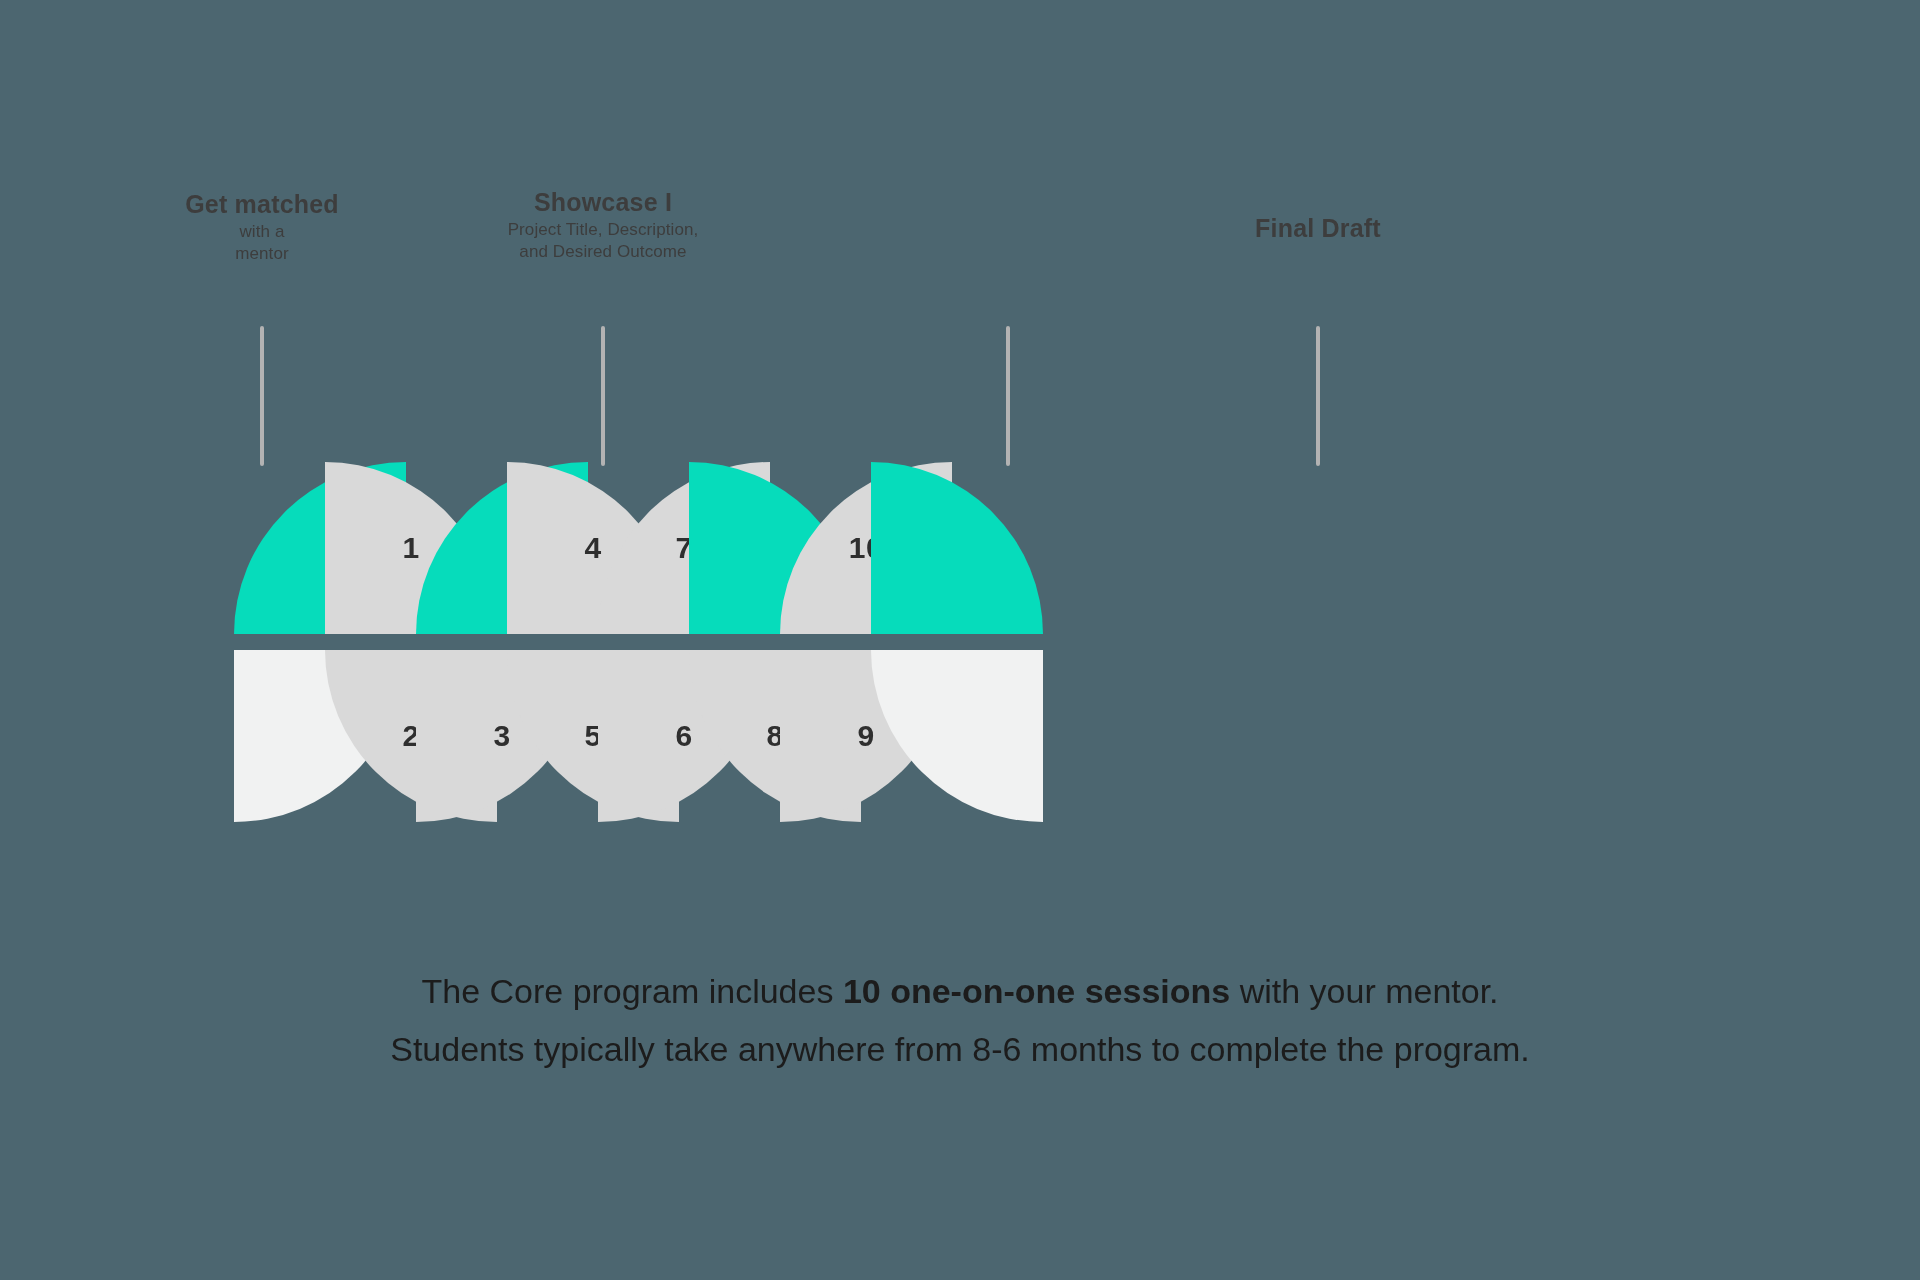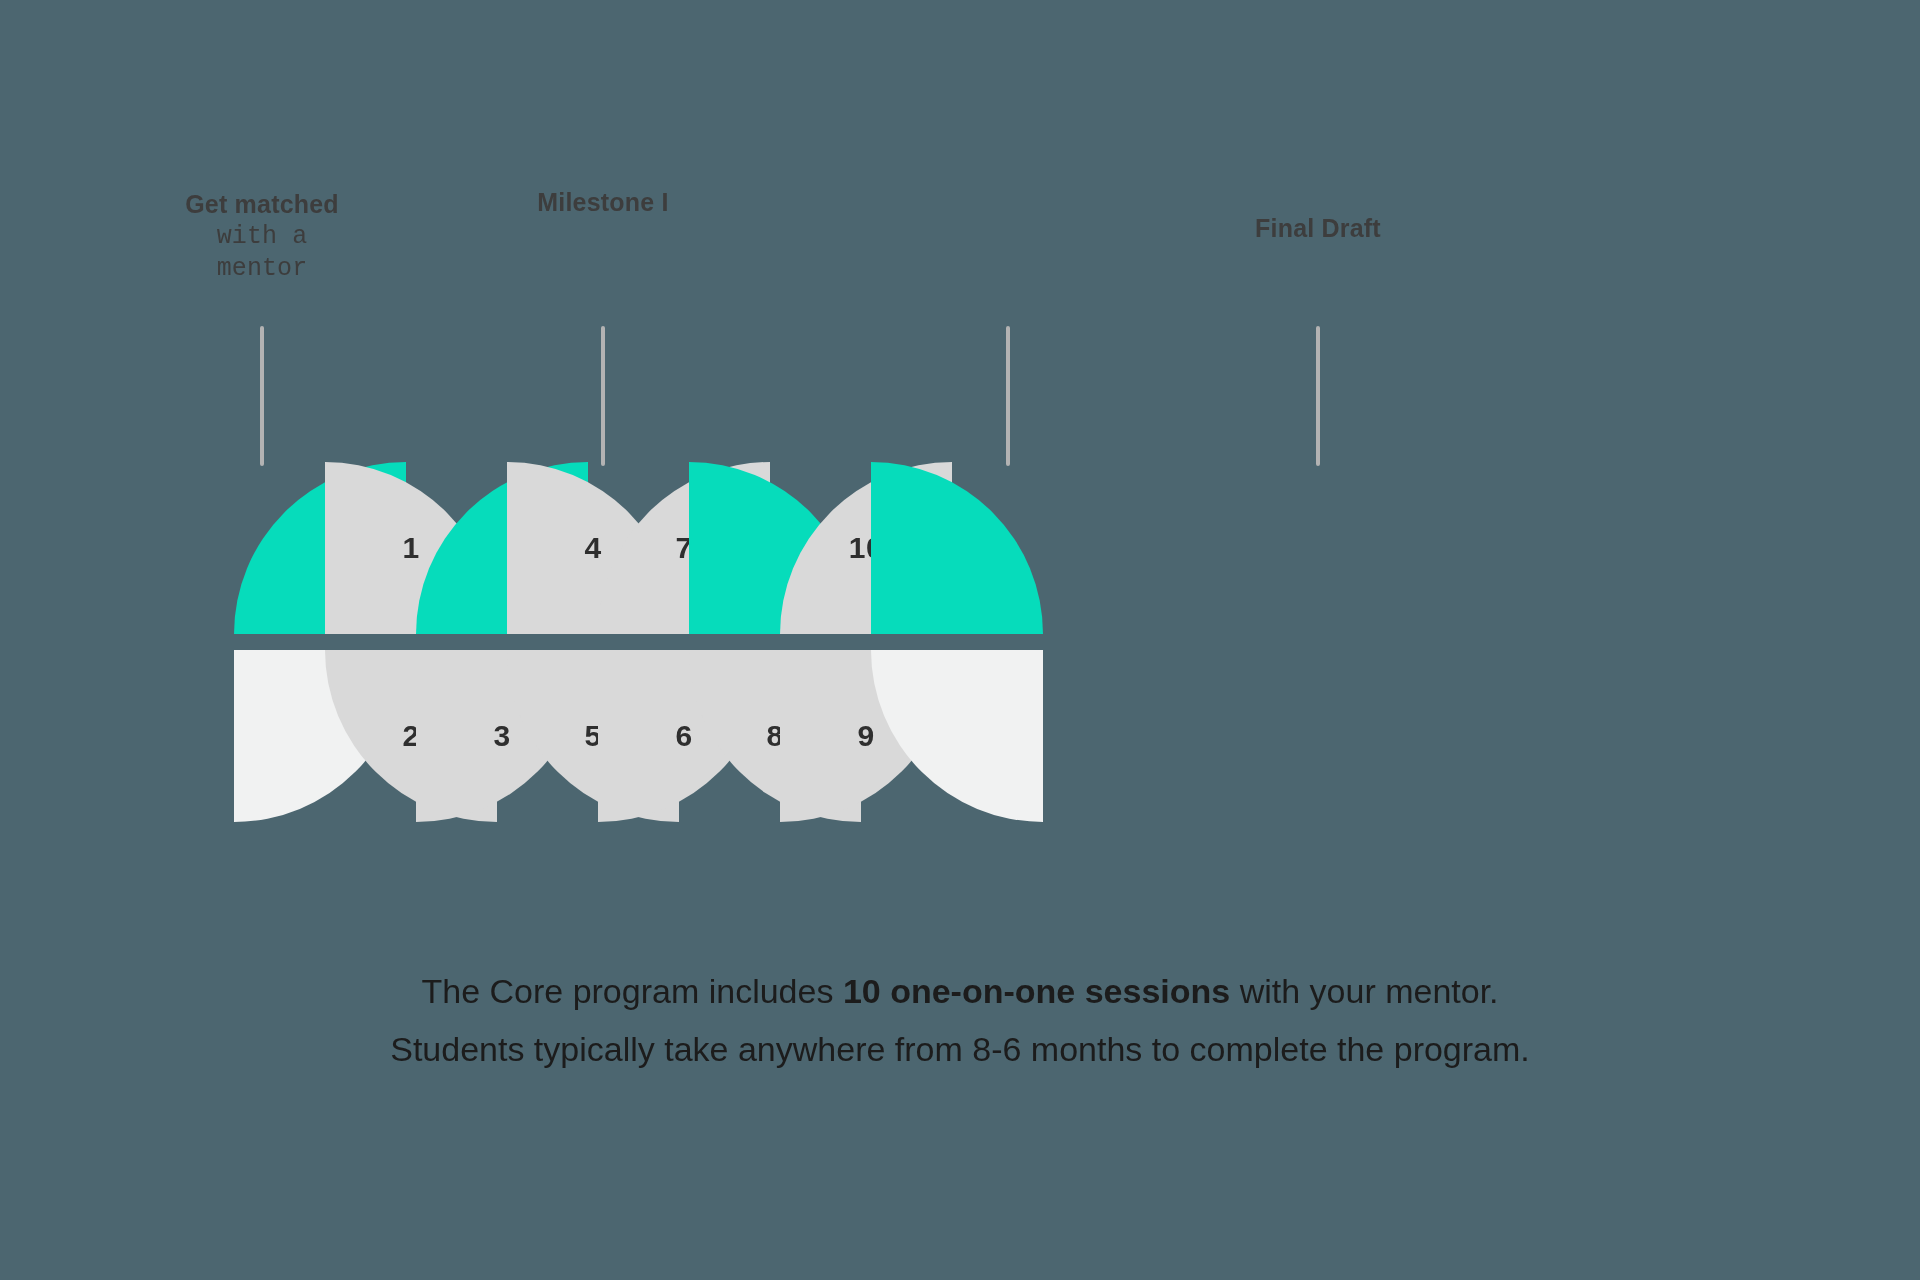--- a/index.html
+++ b/index.html
@@ -21,24 +21,23 @@
     white-space:pre-line;
   }
   .label .head{
     font-weight:bold;
     font-size:25px;
     letter-spacing:.2px;
     display:block;
   }
   .label .sub{
     font-weight:normal;
-    font-size:25px;
+    font-size:17px;
     display:block;
     letter-spacing:.1px;
-    font-family:Liberation Mono, monospace;
   }
 
   
   .stem{
     position:absolute;
     width:4px;
     background:#b3b3b3;
     border-radius:2px;
   }
 
@@ -76,21 +75,22 @@
 </style>
 </head>
 <body>
 
 <div id="stage">
 
   <div id="labels">
       <div class="label" style="left: 2px; top: 188px; width: 520px;"><span class="head">Get matched</span><span class="sub">with a
 mentor</span></div>
       <div class="stem" style="left: 260px; top: 326px; height: 140px; background: rgb(179, 179, 179);"></div>
-      <div class="label" style="left: 343px; top: 186px; width: 520px;"><span class="head">Milestone I</span></div>
+      <div class="label" style="left: 343px; top: 186px; width: 520px;"><span class="head">Showcase I</span><span class="sub">Project Title, Description,
+and Desired Outcome</span></div>
       <div class="stem" style="left: 601px; top: 326px; height: 140px; background: rgb(179, 179, 179);"></div>
       <div class="label" style="left: 748px; top: 194px; width: 520px;"></div>
       <div class="stem" style="left: 1006px; top: 326px; height: 140px; background: rgb(179, 179, 179);"></div>
       <div class="label" style="left: 1058px; top: 188px; width: 520px; margin-top: 24px;"><span class="head">Final Draft</span></div>
       <div class="stem" style="left: 1316px; top: 326px; height: 140px; background: rgb(179, 179, 179);"></div>
     </div>
 
   <div id="grid">
       <div class="cell" style="left: 0px; top: 0px; width: 172px; height: 172px;">
         <div class="petal r-tl" style="background: rgb(6, 220, 187);"></div>

